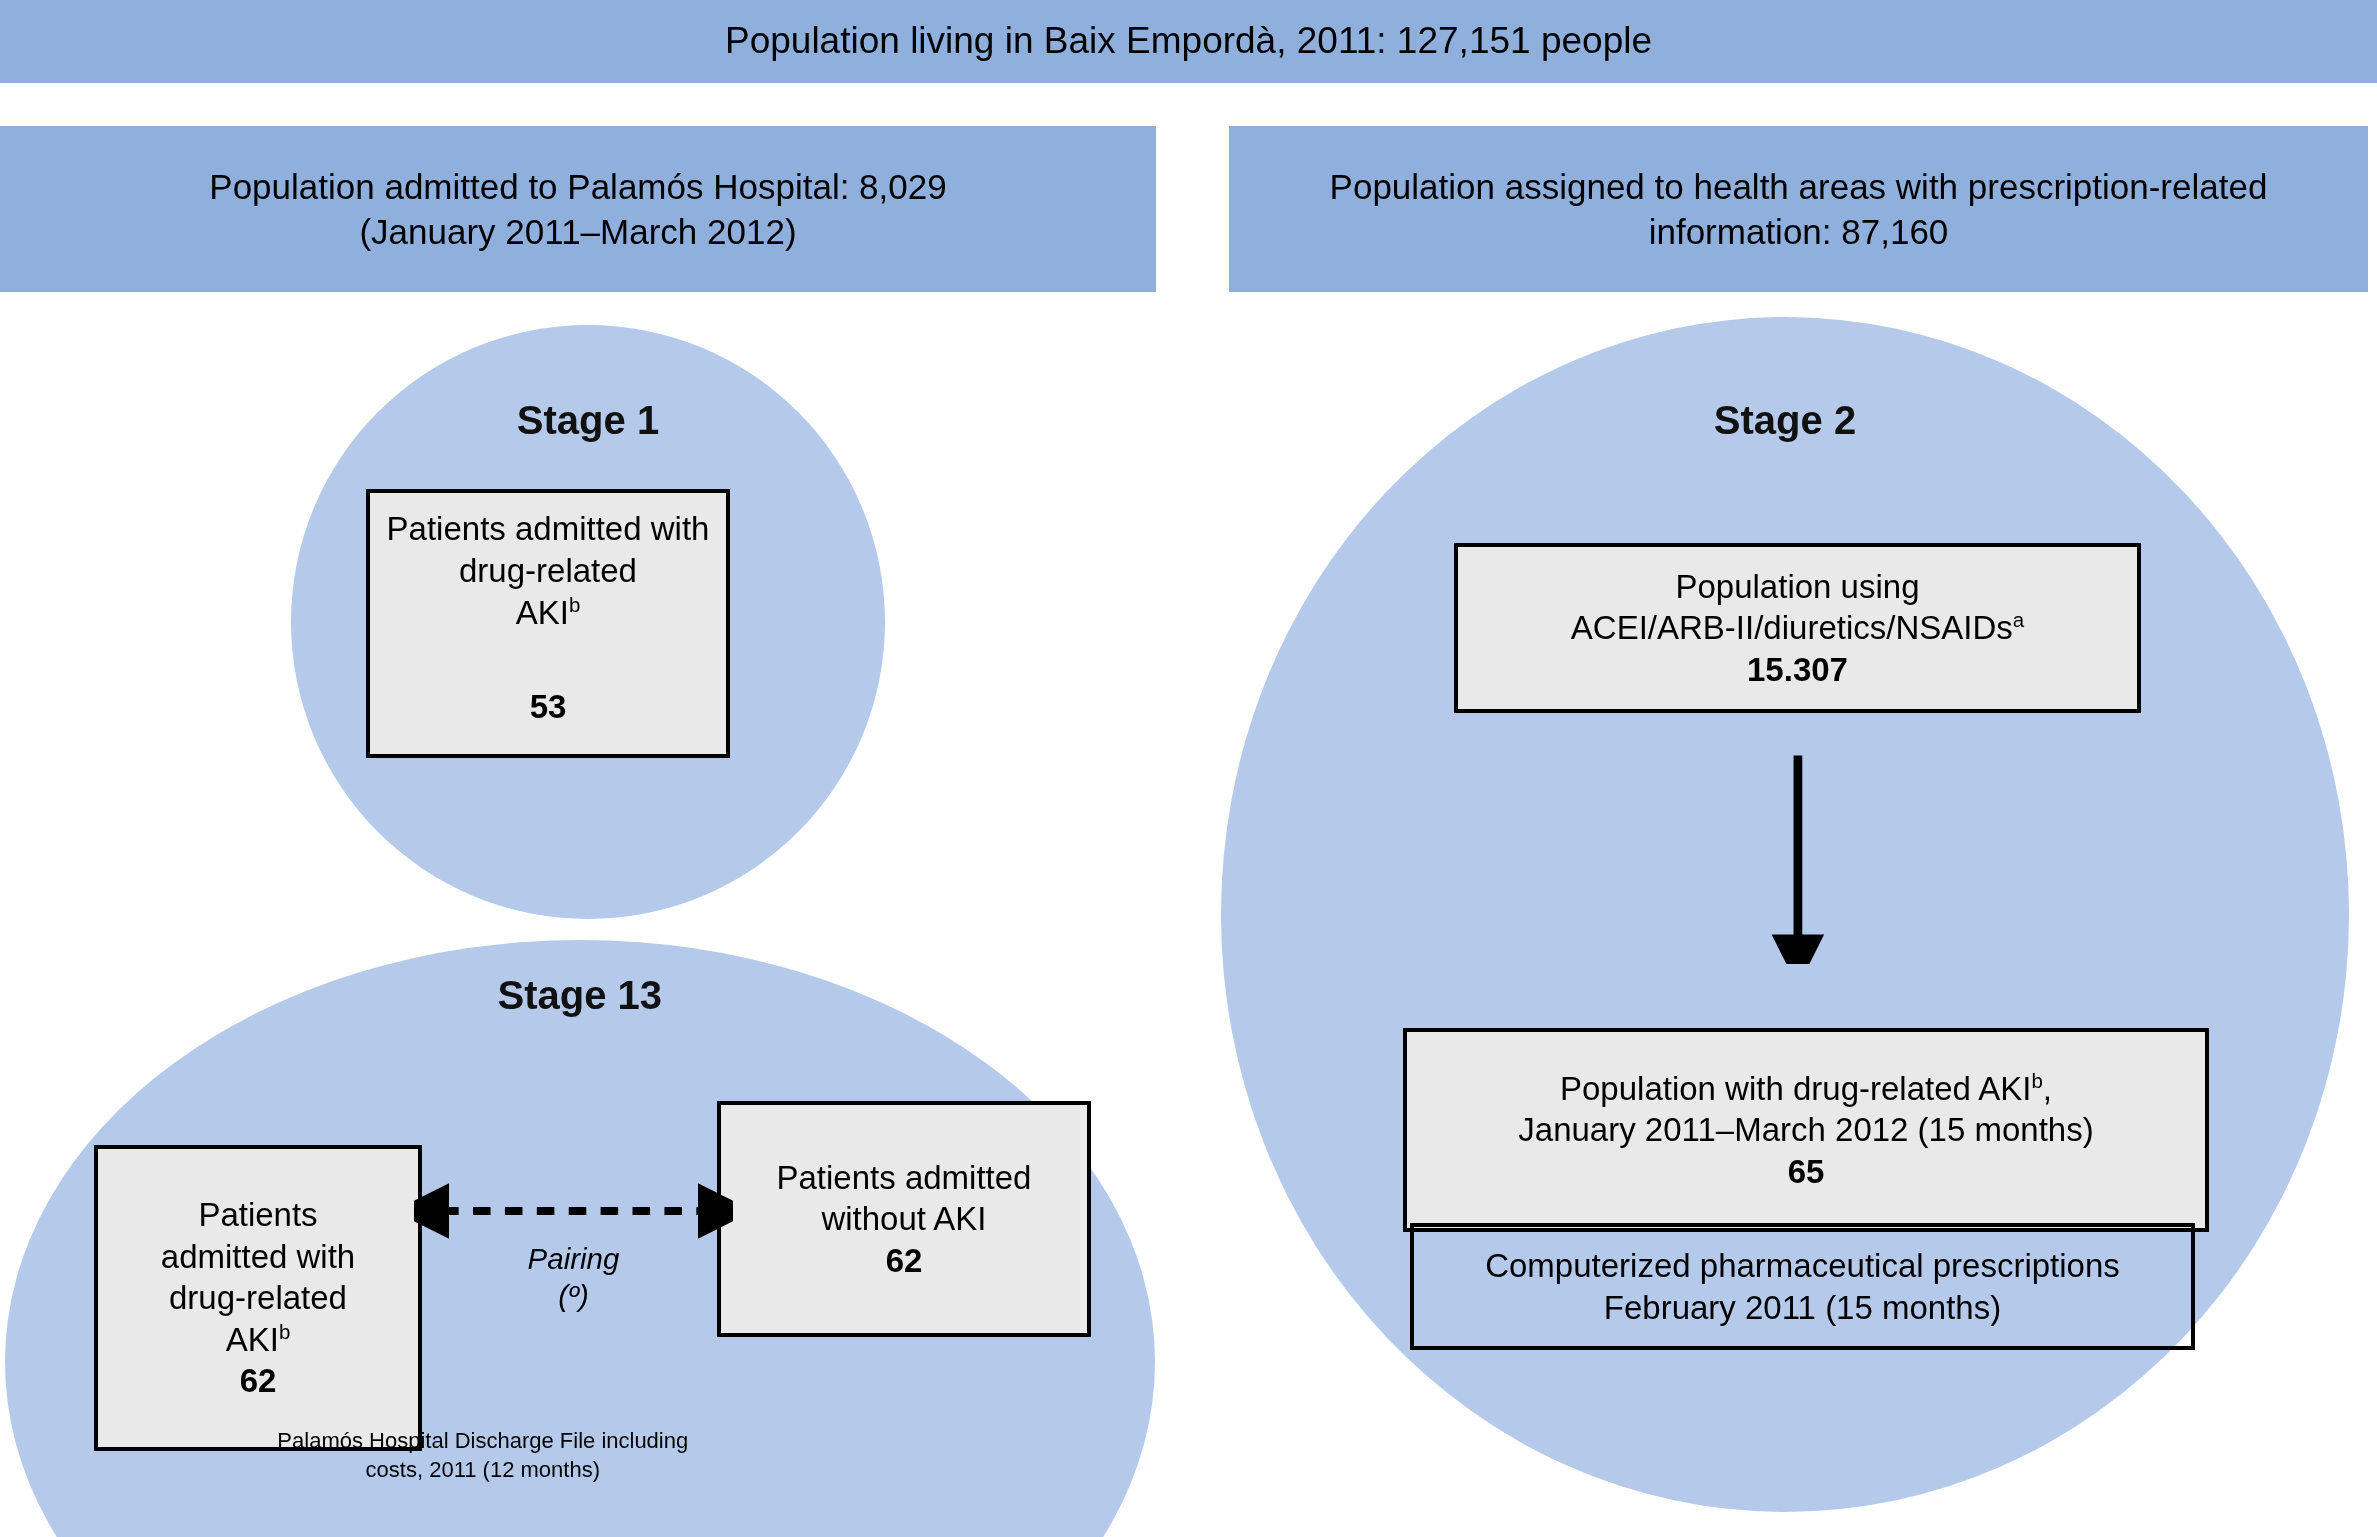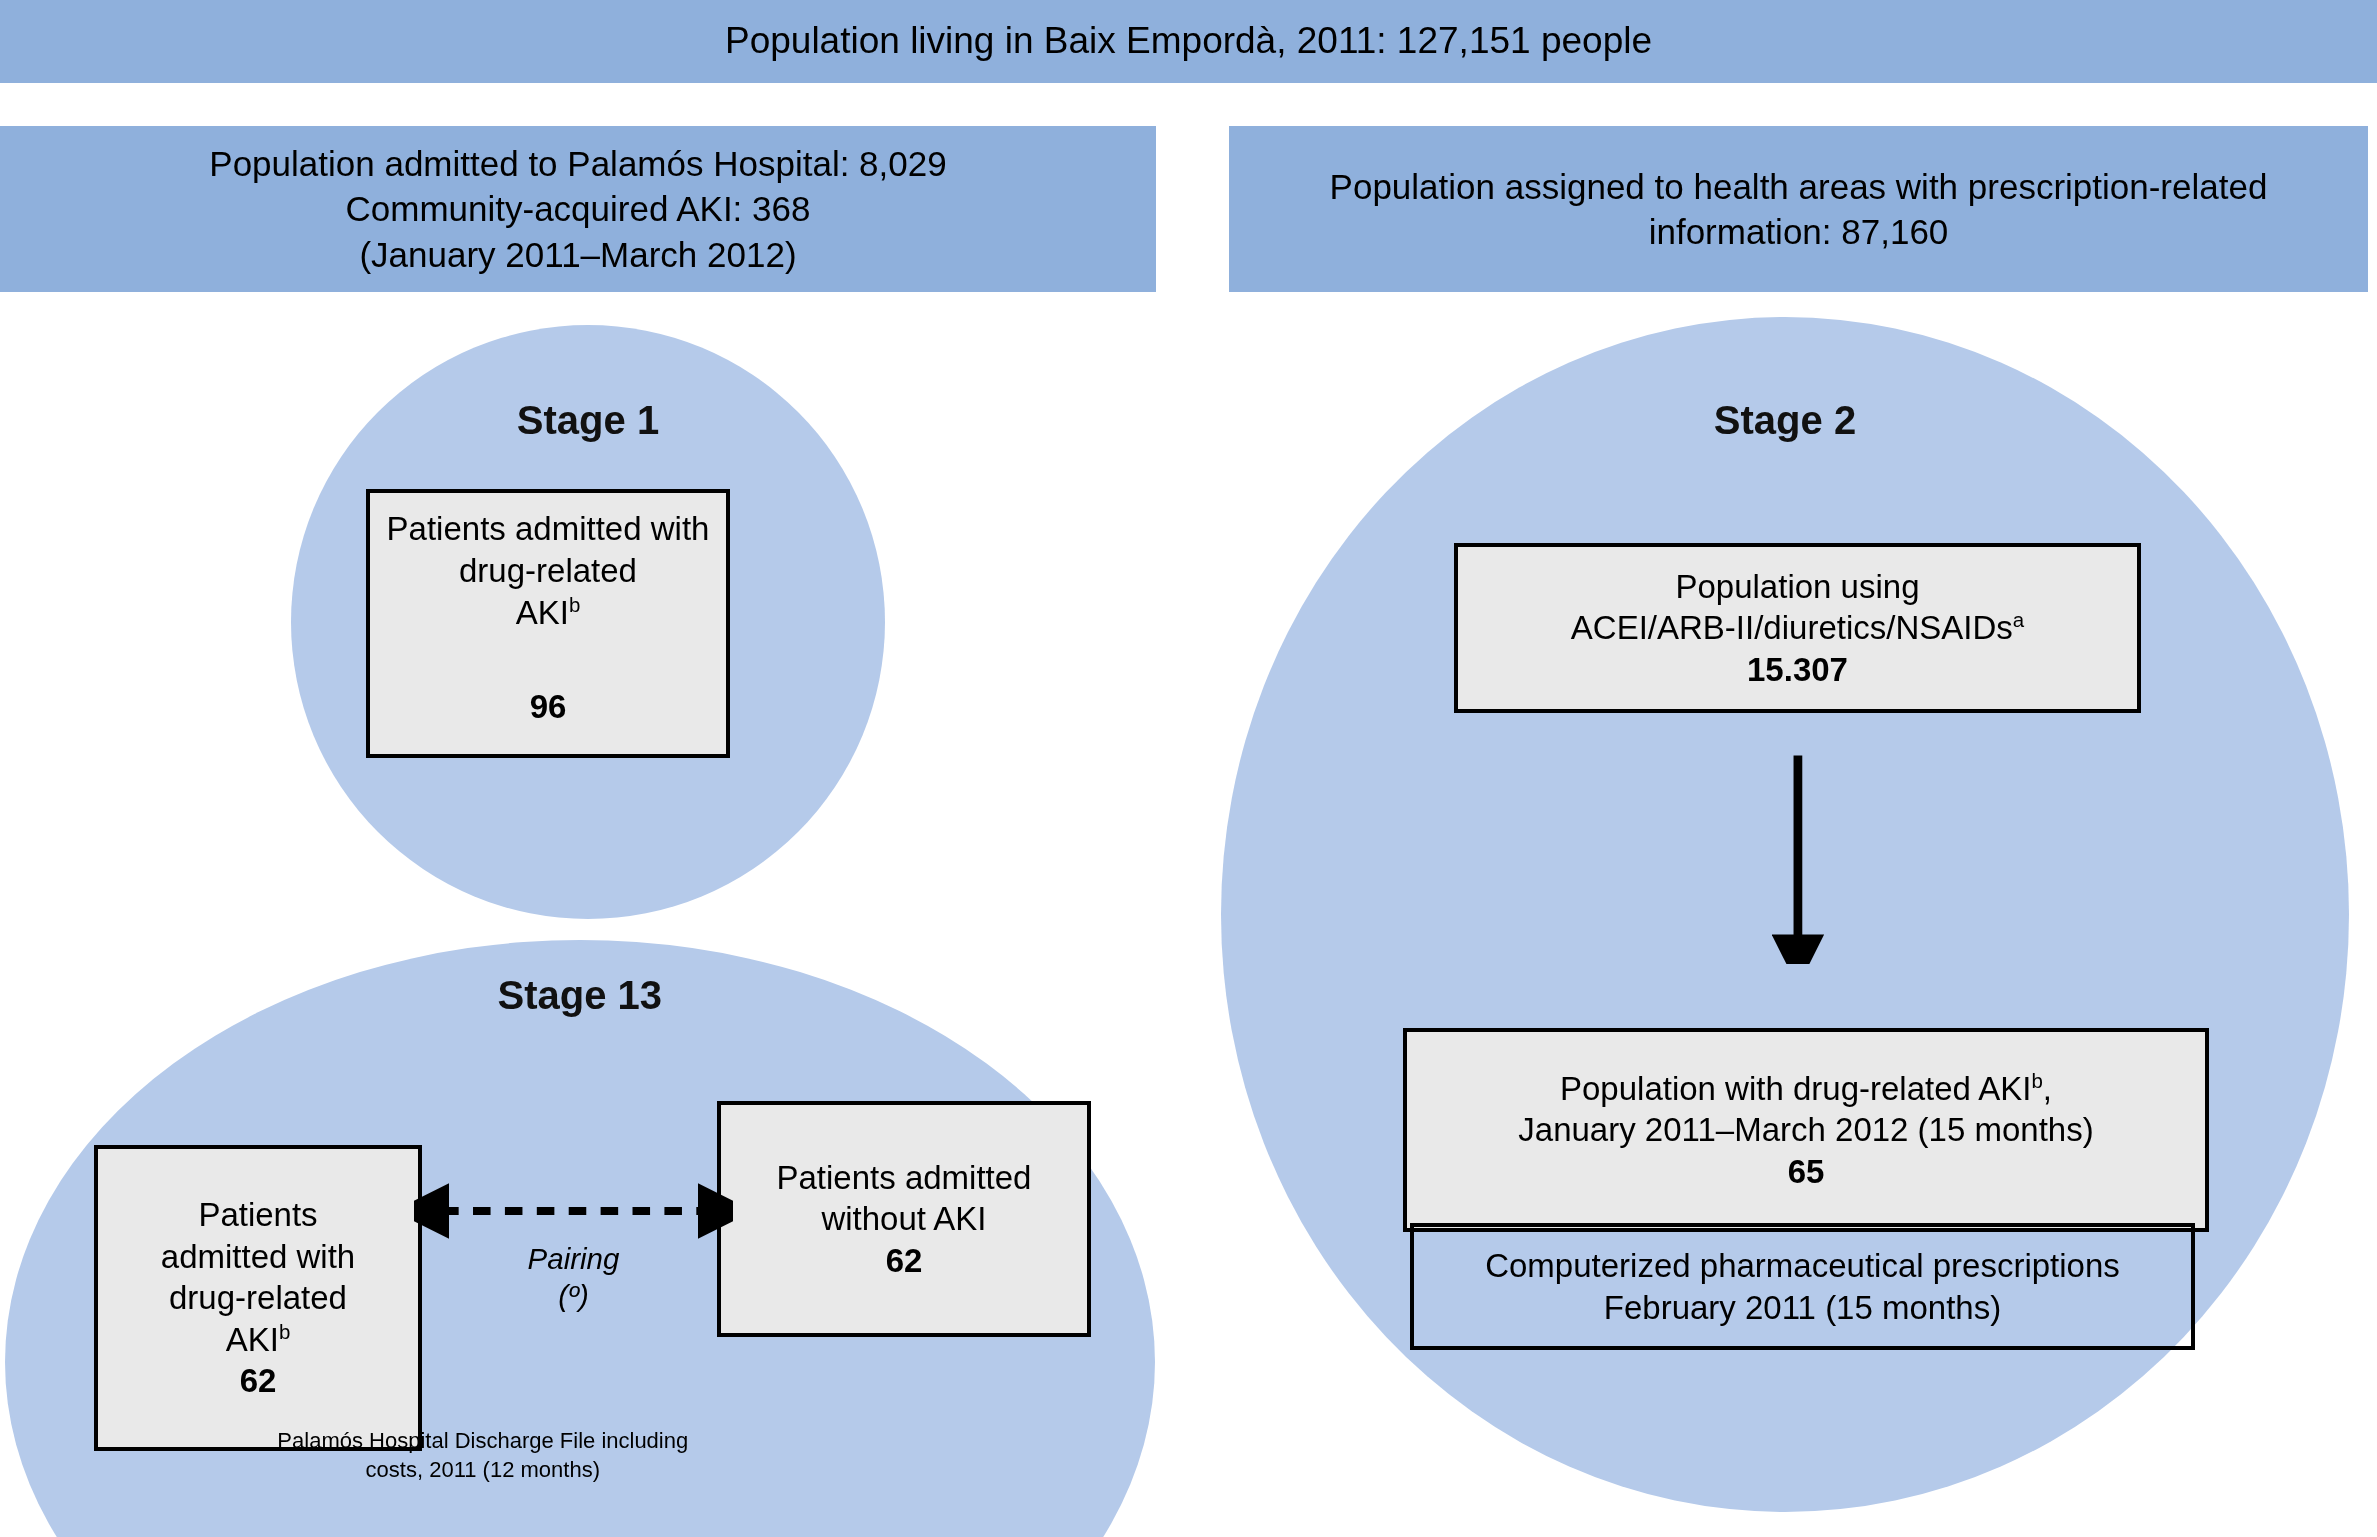--- a/index.html
+++ b/index.html
@@ -144,42 +144,41 @@
 
   <div class="bar" id="bar-top">
     <div class="lines">
       <div>Population living in Baix Empordà, 2011: 127,151 people</div>
     </div>
   </div>
 
   <div class="bar" id="bar-left">
     <div class="lines">
       <div>Population admitted to Palamós Hospital: 8,029</div>
-      <div>Community-acquired AKI: 368</div>
       <div>(January 2011–March 2012)</div>
     </div>
   </div>
 
   <div class="bar" id="bar-right">
     <div class="lines">
       <div>Population assigned to health areas with prescription-related</div>
       <div>information: 87,160</div>
     </div>
   </div>
 
   <div class="blob" id="circle-stage1"></div>
   <div class="stage-title" id="title-stage1">Stage 1</div>
 
   <div class="node" id="node-s1">
     <div class="txt">
       <div>Patients admitted with</div>
       <div>drug-related</div>
       <div><span>AKI</span><sup>b</sup></div>
     </div>
-    <div class="num">96</div>
+    <div class="num">53</div>
   </div>
 
   <div class="blob" id="ellipse-stage13"></div>
   <div class="stage-title" id="title-stage13">Stage 13</div>
 
   <div class="node" id="node-s13-left">
     <div class="txt">
       <div>Patients</div>
       <div>admitted with</div>
       <div>drug-related</div>

